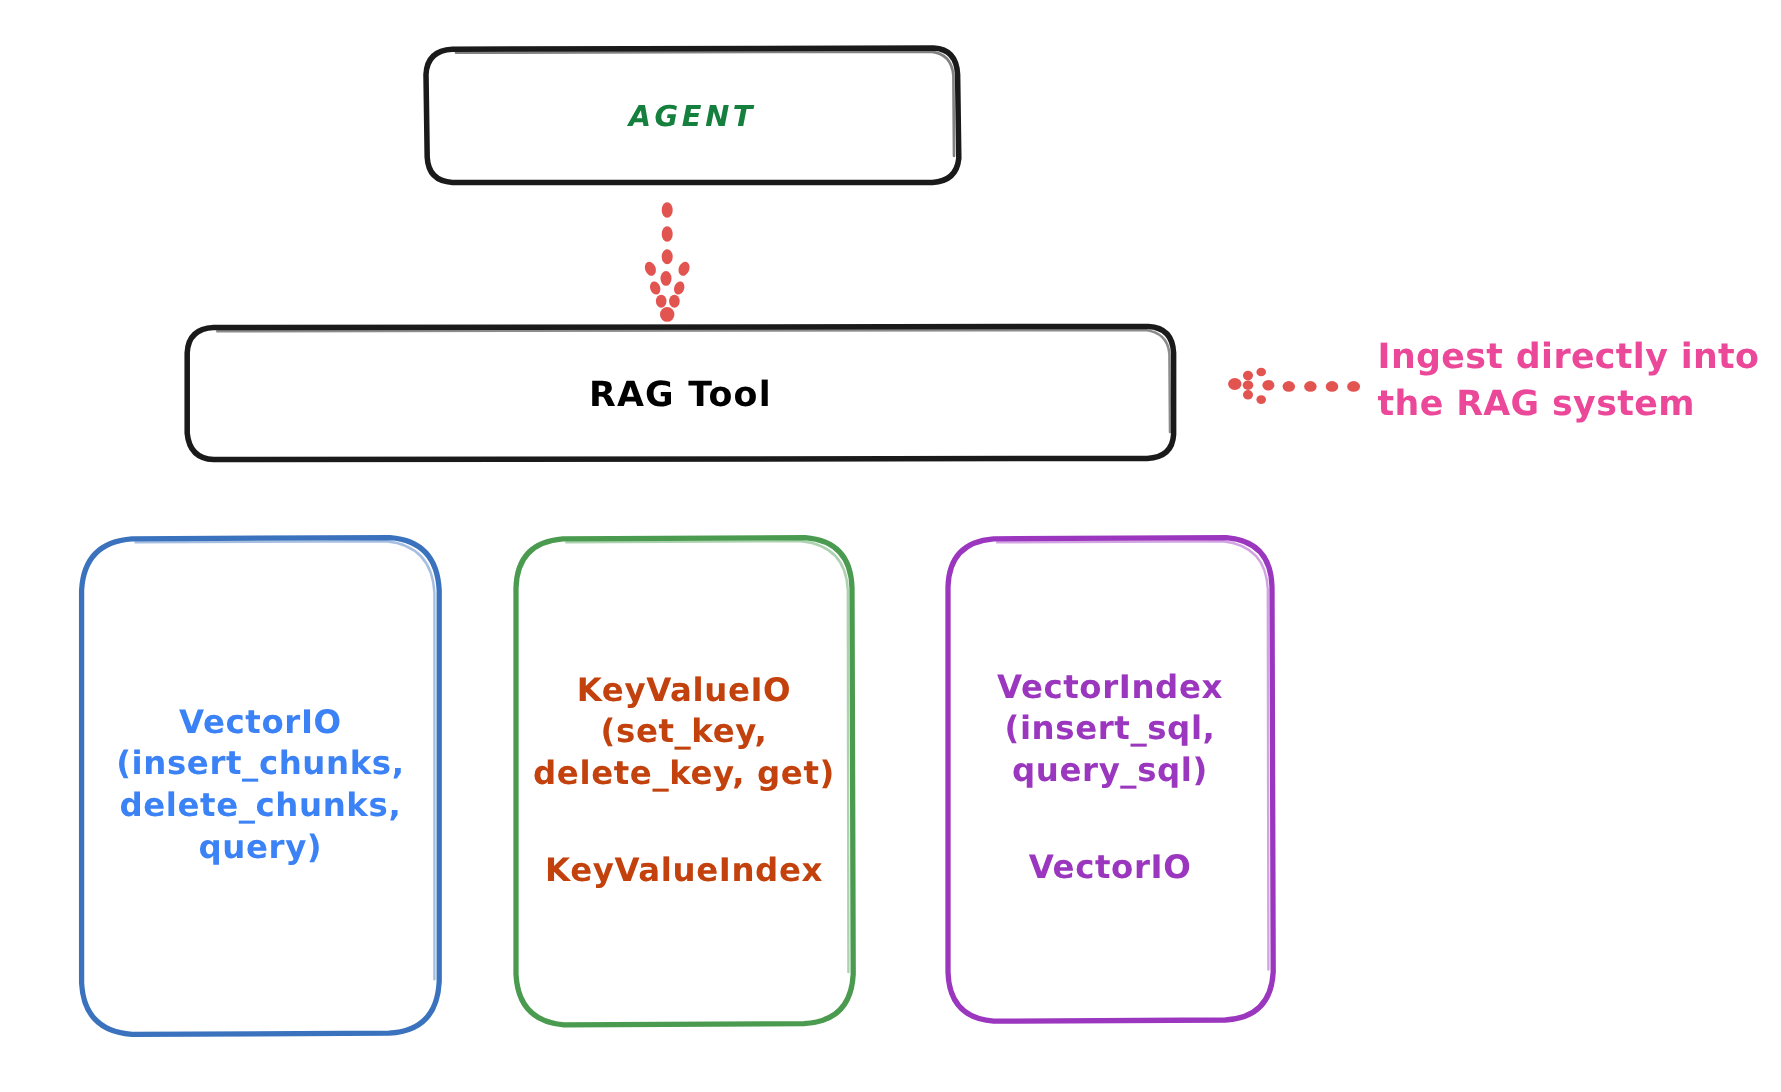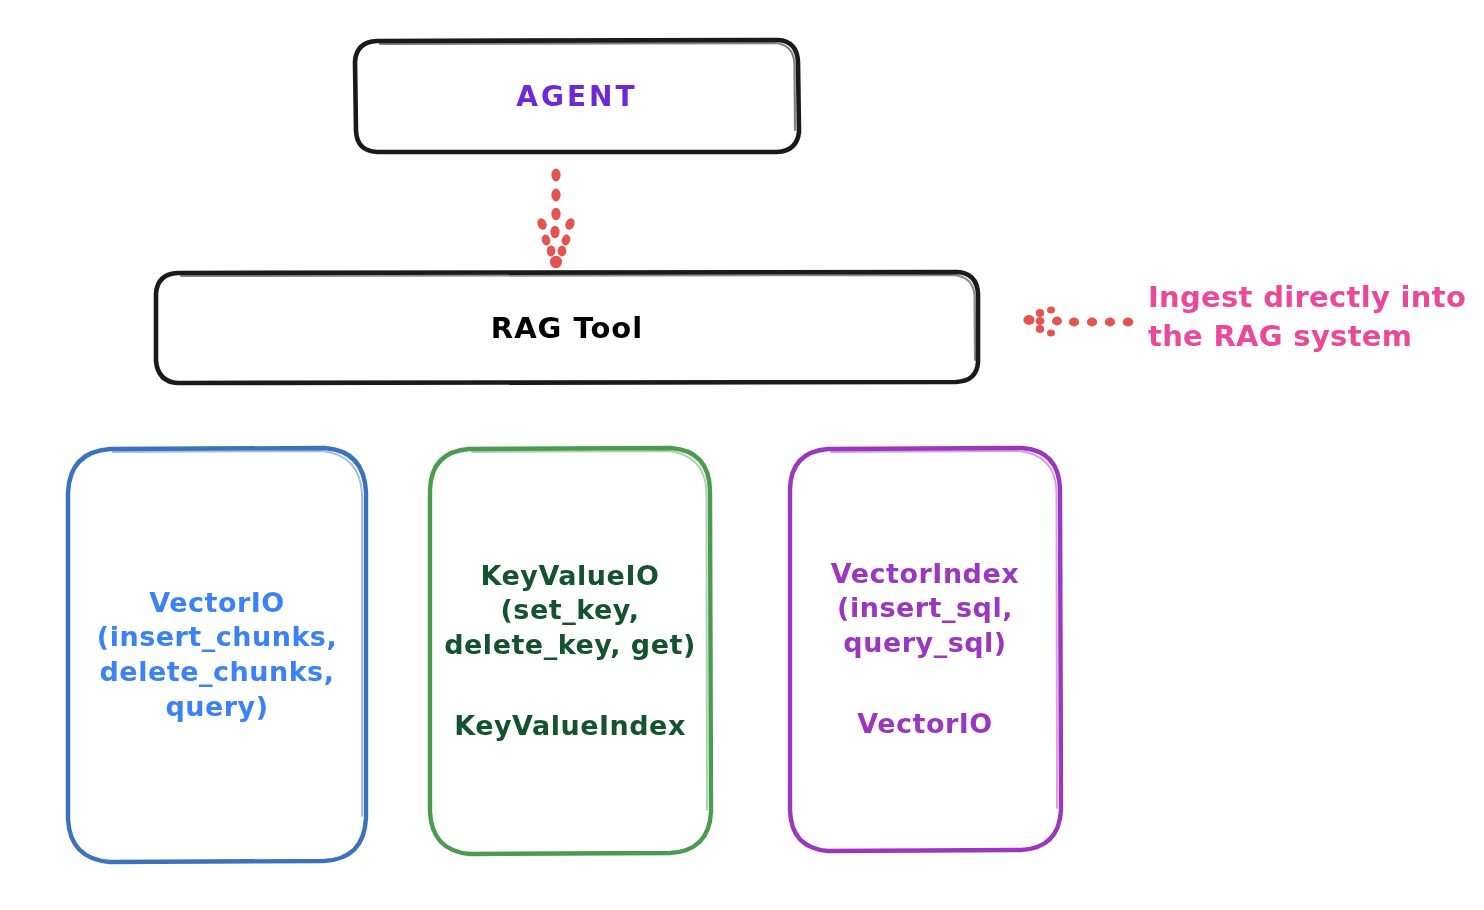--- a/index.html
+++ b/index.html
@@ -38,23 +38,24 @@
     font-weight: 700;
     letter-spacing: 0.5px;
   }
 
   
   #agent-box-label {
     left: 355px;
     top: 40px;
     width: 444px;
     height: 113px;
-    font-size: 28px;
+    font-size: 24px;
+    font-style: italic;
     letter-spacing: 3px;
-    color: #6d28d9;
+    color: #15803d;
   }
 
   
   #rag-box-label {
     left: 156px;
     top: 272px;
     width: 822px;
     height: 111px;
     font-size: 29px;
     color: #000000;
@@ -71,21 +72,21 @@
     top: 448px;
     width: 298px;
     height: 414px;
     color: #3b82f6;
   }
   #keyvalue-box-label {
     left: 430px;
     top: 448px;
     width: 280px;
     height: 406px;
-    color: #14532d;
+    color: #c2410c;
   }
   #relational-box-label {
     left: 790px;
     top: 448px;
     width: 270px;
     height: 402px;
     color: #9b36bf;
   }
   .provider-primary {
     margin: 0;

